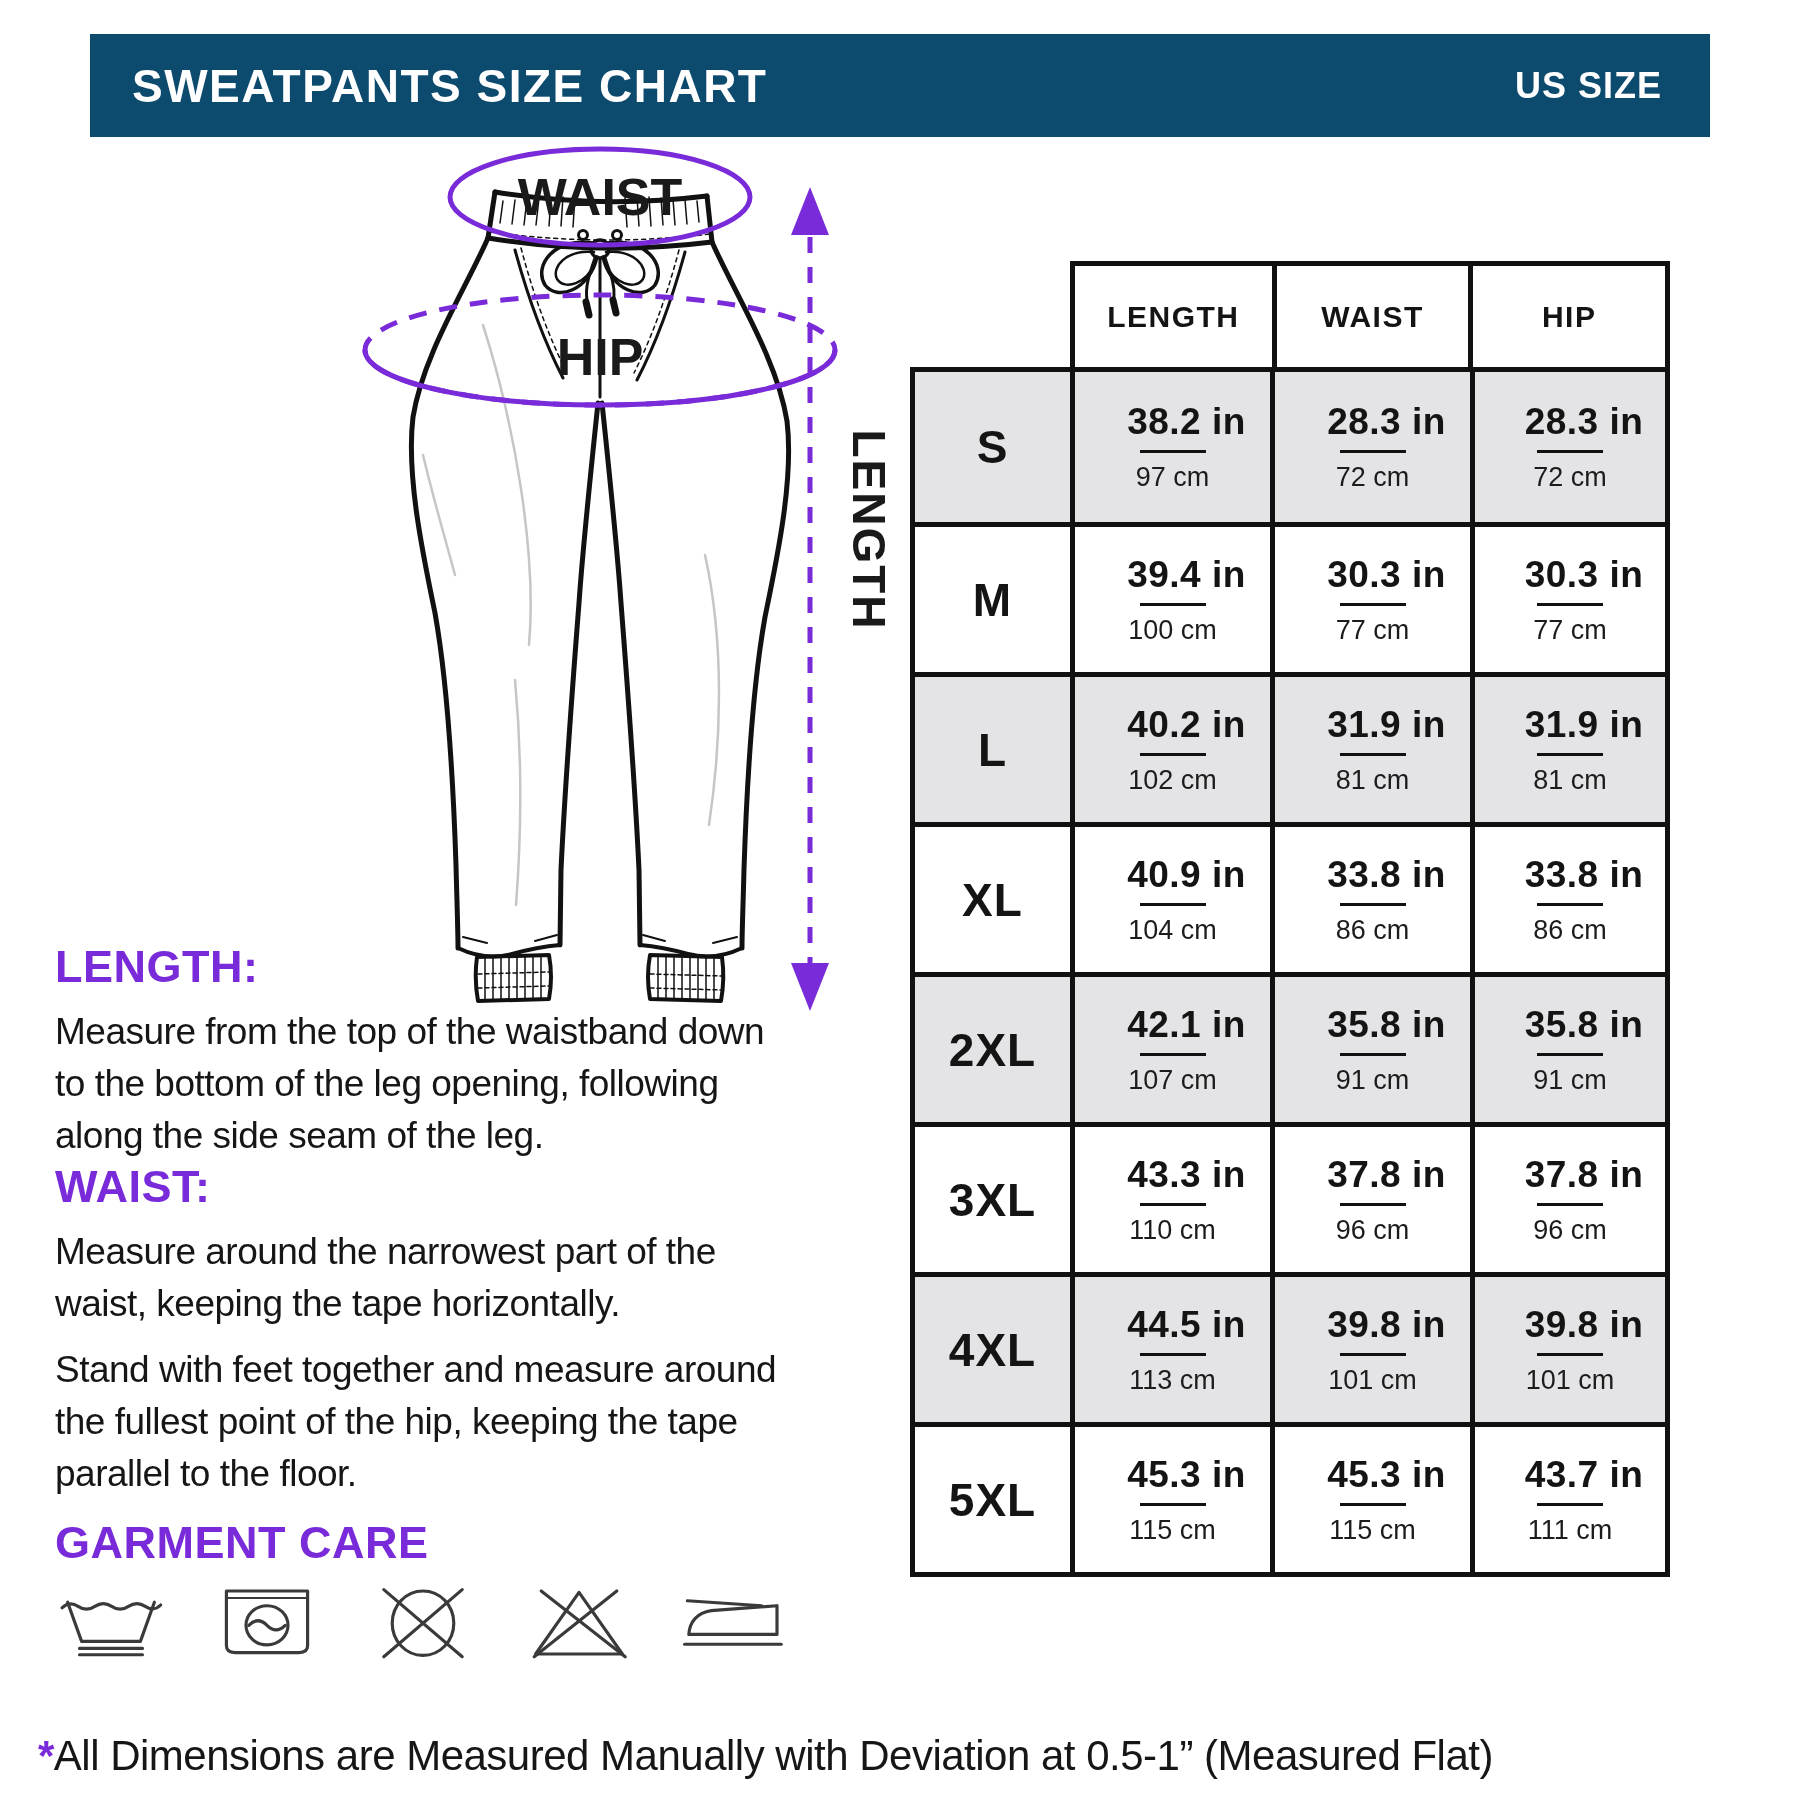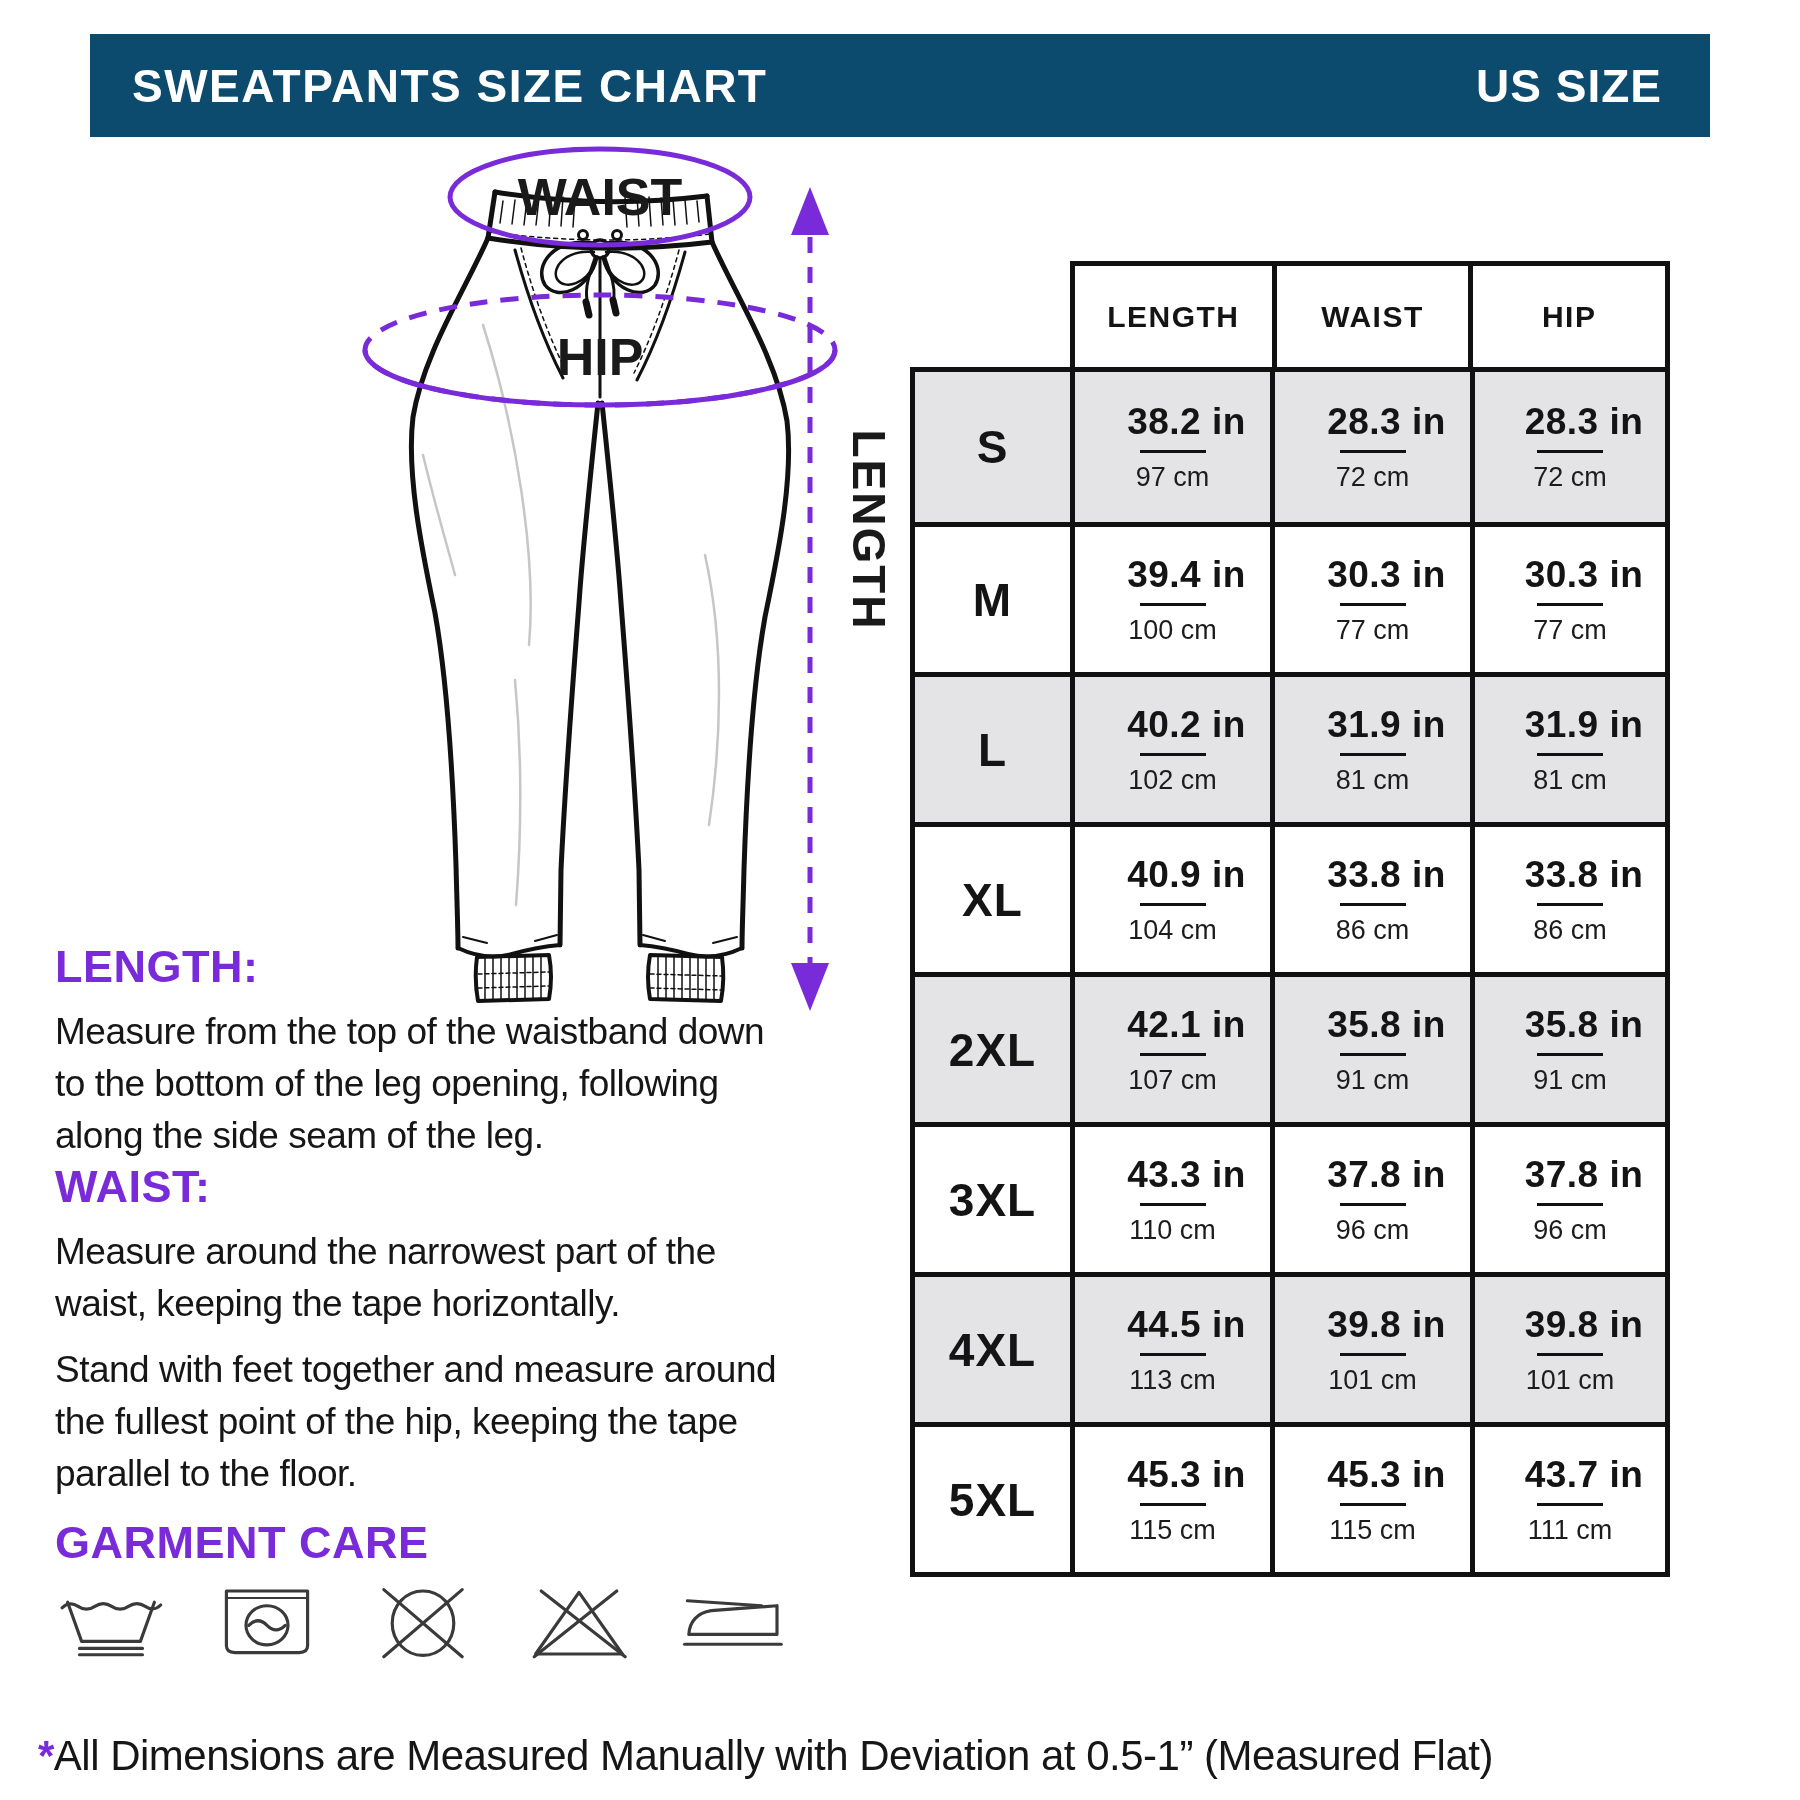--- a/index.html
+++ b/index.html
@@ -3,21 +3,21 @@
 <meta charset="utf-8">
 <style>
   * { margin:0; padding:0; box-sizing:border-box; }
   html,body { width:1800px; height:1800px; background:#ffffff; font-family:"Liberation Sans", sans-serif; color:#141414; }
   .stage { position:relative; width:1800px; height:1800px; overflow:hidden; background:#fff; }
 
   
   .topbar { position:absolute; left:90px; top:2px; width:1620px; height:103px; background:#0c4a6e;
             display:flex; align-items:center; justify-content:space-between; padding:0 48px 0 42px;margin-top:32px; }
   .topbar .title { color:#fff; font-size:46px; font-weight:bold; letter-spacing:1.5px; }
-  .topbar .region { color:#fff; font-size:46px; font-weight:bold; letter-spacing:1px; }
+  .topbar .region { color:#fff; font-size:36px; font-weight:bold; letter-spacing:1px; }
 
   
   .size-table { position:absolute; left:910px; top:261px; width:760px; }
   .thead { position:absolute; left:160px; top:0; width:600px; height:106px; display:grid;
            grid-template-columns:1fr 1fr 1fr; border:5px solid #111; border-bottom:none; background:#fff; }
   .hcell { display:flex; align-items:center; justify-content:center; font-weight:bold; font-size:30px; letter-spacing:1.5px; }
   .hcell + .hcell { border-left:5px solid #111; }
   .tbody { position:absolute; left:0; top:106px; width:760px; border:5px solid #111; background:#fff; }
   .trow { display:grid; grid-template-columns:155px 200px 200px 195px; height:150px; background:#fff; }
   .trow.gray { background:#e4e4e7; }

